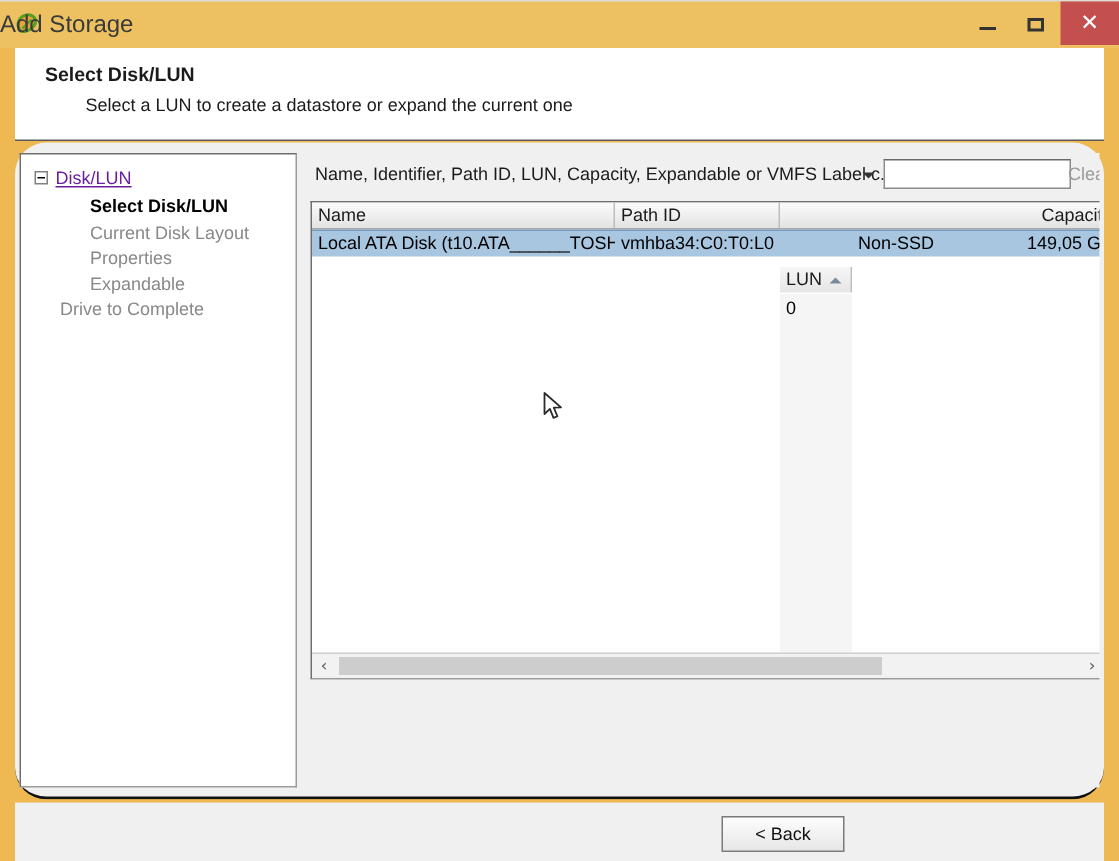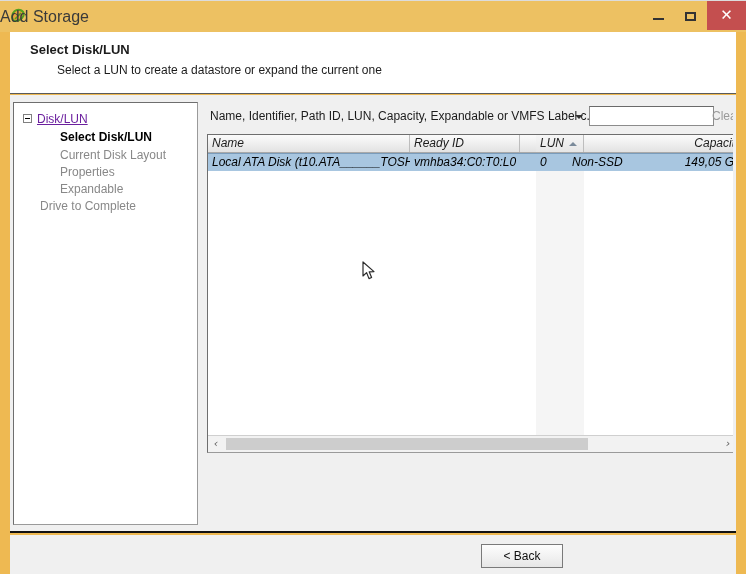--- a/index.html
+++ b/index.html
@@ -114,20 +114,21 @@
 
   
   .body-area {
     position: absolute;
     left: 10px; top: 95px;
     width: 726px;
     height: 438px;
     background: #f0f0f0;
     border-bottom: 2px solid #111;
     box-sizing: border-box;
+    border-radius: 21px;
   }
 
   
   .nav-panel {
     position: absolute;
     left: 3px; top: 7px;
     width: 185px;
     height: 423px;
     background: #ffffff;
     border: 1px solid #9a9a9a;
@@ -244,21 +245,20 @@
     position: absolute;
     left: 4px; top: 32px;
     width: 530px;
     height: 319px;
     background: #fff;
     border: 1px solid #9a9a9a;
     border-top-color: #6e6e6e;
     border-left-color: #6e6e6e;
     box-sizing: border-box;
     overflow: hidden;
-    font-style: italic;
   }
   .thead {
     position: absolute;
     left: 0; top: 0;
     height: 18px;
     width: 560px;
     background: linear-gradient(to bottom, #fbfbfb 0%, #eeeeee 55%, #e2e2e2 100%);
     border-bottom: 1px solid #a9a9a9;
     box-sizing: border-box;
   }
@@ -313,21 +313,21 @@
     padding: 0 4px;
     box-sizing: border-box;
     white-space: nowrap;
     overflow: hidden;
   }
   .td.right { text-align: right; }
 
   
   .c-name  { left: 0px;   width: 202px; }
   .c-path  { left: 202px; width: 110px; }
-  .c-lun   { left: 328px; width: 48px;  }
+  .c-lun   { left: 312px; width: 48px; margin-top: 43px;  }
   .c-drive { left: 360px; width: 106px; }
   .c-cap   { left: 466px; width: 72px;  }
 
   
   .hscroll {
     position: absolute;
     left: 0; bottom: 0;
     width: 528px;
     height: 17px;
     background: #f2f2f2;
@@ -451,21 +451,21 @@
 
       <div class="table-wrap">
 
         <div class="sorted-band c-lun"></div>
 
         <div class="thead">
           <div class="th c-name">
             <span>Name</span>
           </div>
           <div class="th c-path">
-            <span>Ready ID</span>
+            <span>Path ID</span>
           </div>
           <div class="th c-lun sorted">
             <span>LUN</span><span class="sort-arrow"></span>
           </div>
           <div class="th c-cap right">
             <span>Capacity</span>
           </div>
 
         </div>
 

